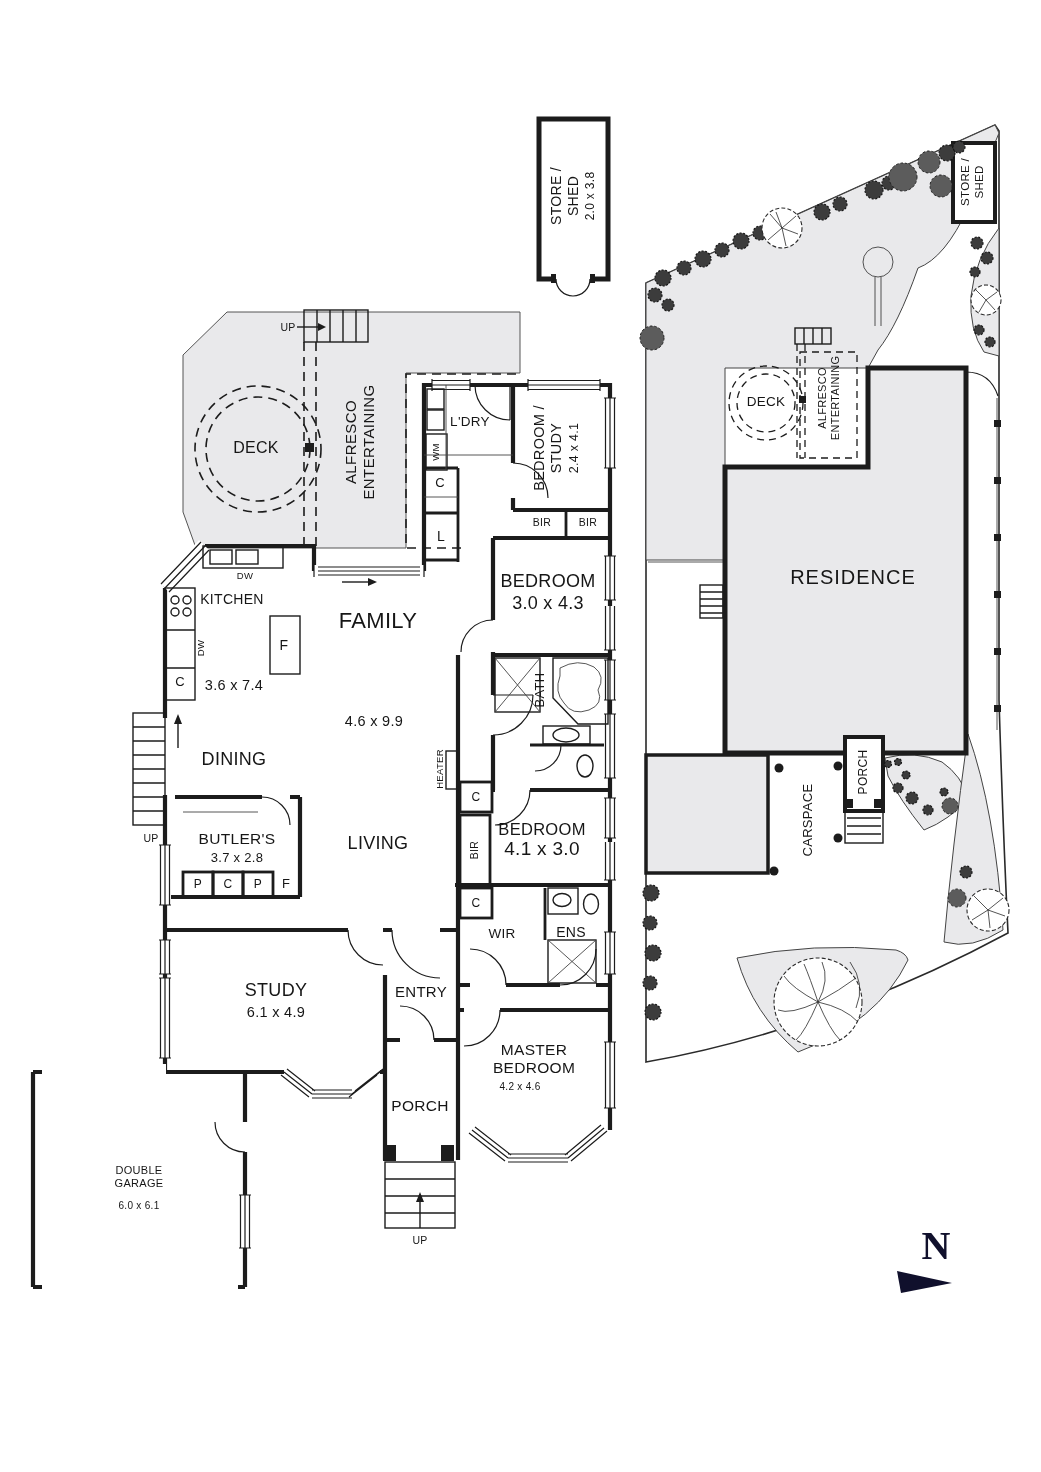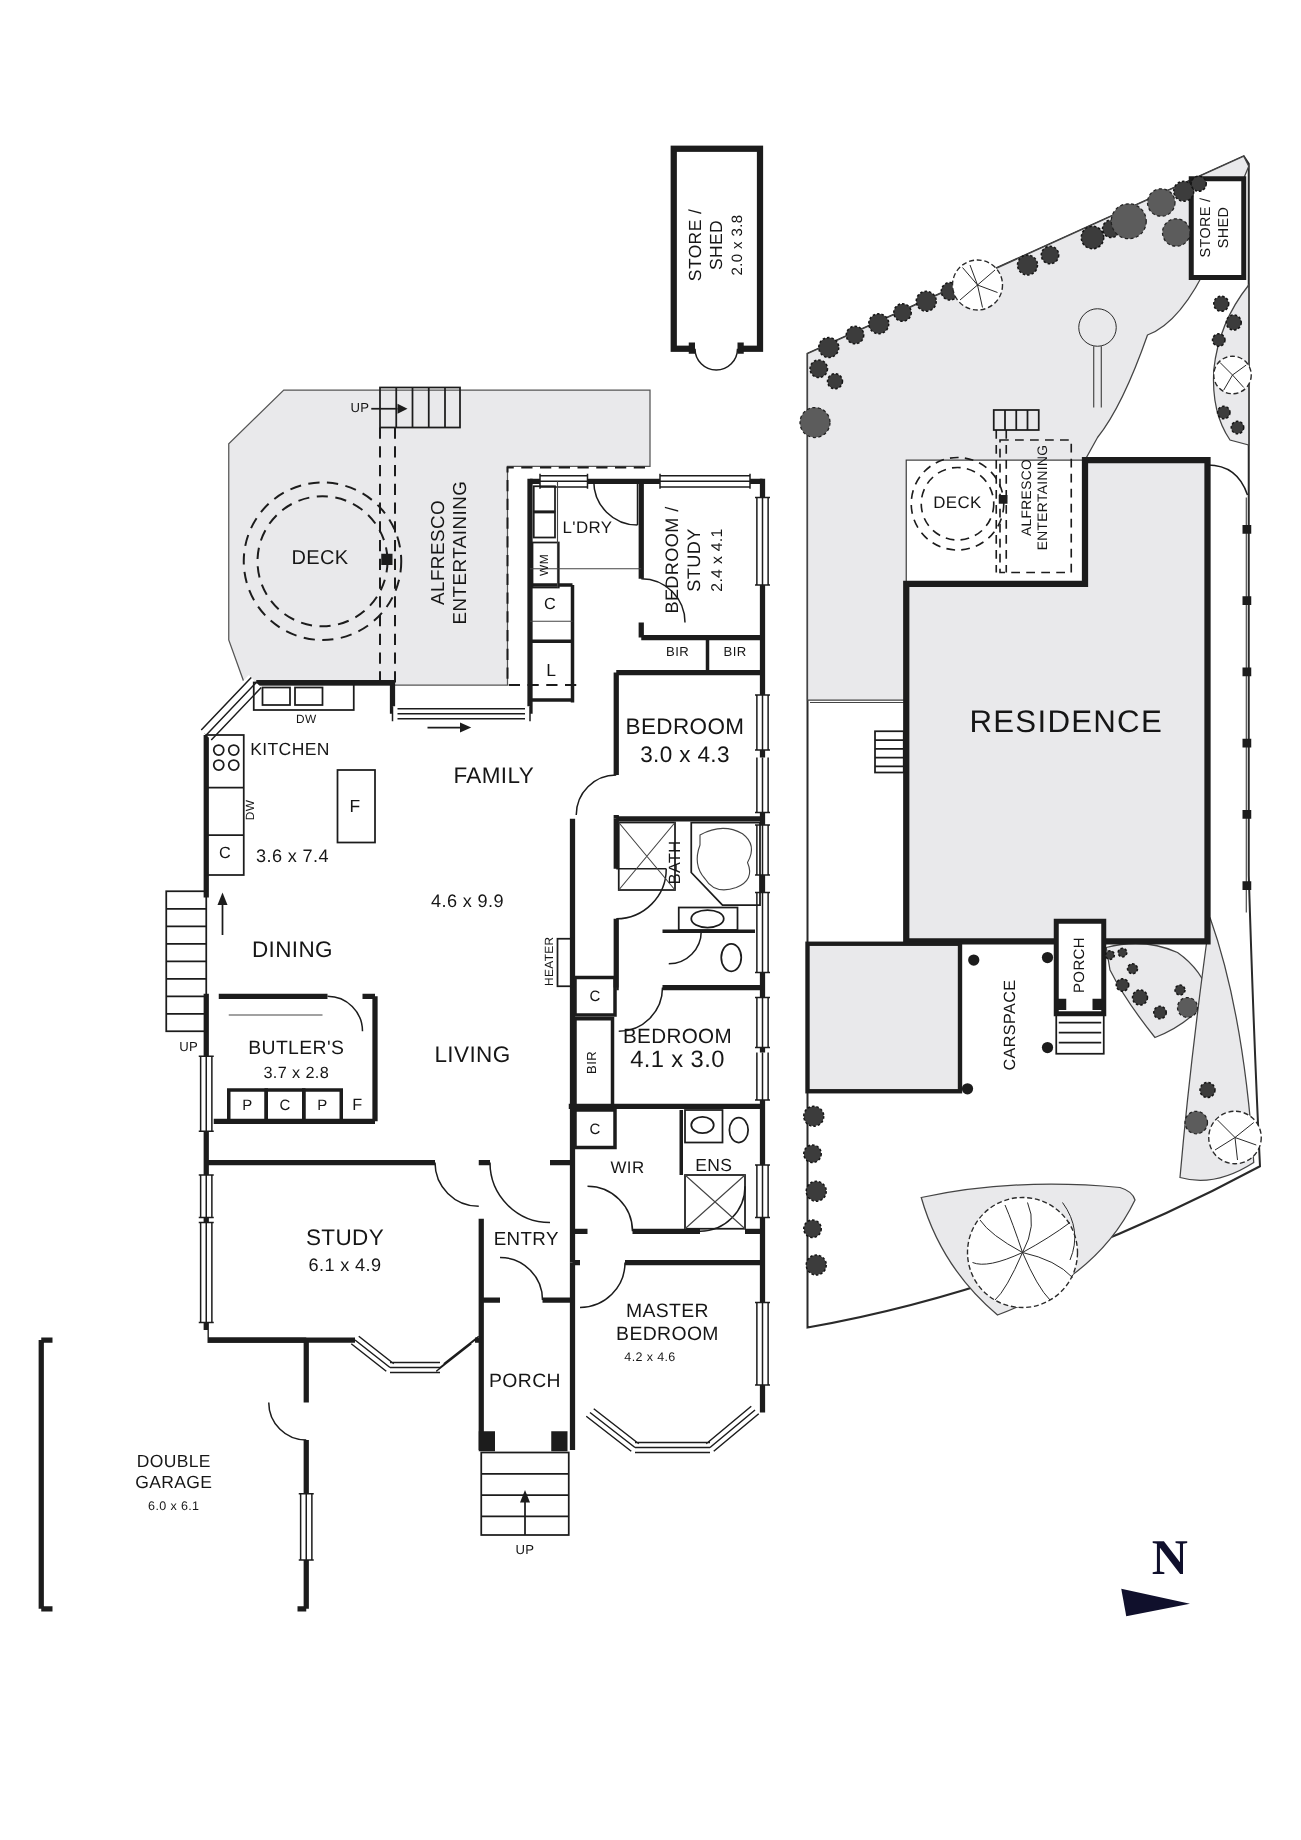--- a/index.html
+++ b/index.html
@@ -315,21 +315,21 @@
 <div class="lbl" style="left:548px;top:582px;font-size:18px">BEDROOM</div>
 <div class="lbl" style="left:548px;top:604px;font-size:18px">3.0 x 4.3</div>
 <div class="lbl" style="left:232px;top:599px;font-size:14px">KITCHEN</div>
 <div class="lbl" style="left:245px;top:576px;font-size:9.5px">DW</div>
 <div class="lbl vrot" style="left:201px;top:648px">
   <div style="font-size:9.5px">DW</div>
 </div>
 <div class="lbl" style="left:180px;top:682px;font-size:13px">C</div>
 <div class="lbl" style="left:234px;top:686px;font-size:14.5px">3.6 x 7.4</div>
 <div class="lbl" style="left:284px;top:645px;font-size:14px">F</div>
-<div class="lbl" style="left:395px;top:621px;font-size:18px">FAMILY</div>
+<div class="lbl" style="left:378px;top:621px;font-size:22px">FAMILY</div>
 <div class="lbl" style="left:374px;top:722px;font-size:14.5px">4.6 x 9.9</div>
 <div class="lbl" style="left:234px;top:760px;font-size:18px">DINING</div>
 <div class="lbl" style="left:151px;top:838px;font-size:10.5px">UP</div>
 <div class="lbl" style="left:237px;top:839px;font-size:15.5px">BUTLER'S</div>
 <div class="lbl" style="left:237px;top:858px;font-size:13px">3.7 x 2.8</div>
 <div class="lbl" style="left:198px;top:884px;font-size:12px">P</div>
 <div class="lbl" style="left:228px;top:884px;font-size:12px">C</div>
 <div class="lbl" style="left:258px;top:884px;font-size:12px">P</div>
 <div class="lbl" style="left:286px;top:884px;font-size:13px">F</div>
 <div class="lbl" style="left:378px;top:844px;font-size:18px">LIVING</div>
@@ -349,34 +349,34 @@
 <div class="lbl" style="left:502px;top:934px;font-size:13.5px">WIR</div>
 <div class="lbl" style="left:571px;top:932px;font-size:14px">ENS</div>
 <div class="lbl" style="left:276px;top:991px;font-size:18px">STUDY</div>
 <div class="lbl" style="left:276px;top:1013px;font-size:14.5px">6.1 x 4.9</div>
 <div class="lbl" style="left:421px;top:992px;font-size:15px">ENTRY</div>
 <div class="lbl" style="left:420px;top:1106px;font-size:15.5px">PORCH</div>
 <div class="lbl" style="left:534px;top:1059px;font-size:15.5px">MASTER
 BEDROOM</div>
 <div class="lbl" style="left:520px;top:1087px;font-size:10px">4.2 x 4.6</div>
 <div class="lbl" style="left:420px;top:1240px;font-size:10.5px">UP</div>
-<div class="lbl" style="left:139px;top:1177px;font-size:14px">DOUBLE
+<div class="lbl" style="left:139px;top:1177px;font-size:11px">DOUBLE
 GARAGE</div>
 <div class="lbl" style="left:139px;top:1206px;font-size:10px">6.0 x 6.1</div>
 
 <div class="lbl vrot" style="left:973px;top:182px">
   <div style="font-size:11.5px">STORE /
 SHED</div>
 </div>
 <div class="lbl" style="left:766px;top:402px;font-size:13.5px">DECK</div>
 <div class="lbl vrot" style="left:829px;top:398px">
   <div style="font-size:11px">ALFRESCO
 ENTERTAINING</div>
 </div>
-<div class="lbl" style="left:853px;top:578px;font-size:25px;letter-spacing:1px">RESIDENCE</div>
+<div class="lbl" style="left:853px;top:578px;font-size:20px;letter-spacing:1px">RESIDENCE</div>
 <div class="lbl vrot" style="left:863px;top:772px">
   <div style="font-size:12px">PORCH</div>
 </div>
 <div class="lbl vrot" style="left:808px;top:820px">
   <div style="font-size:13px">CARSPACE</div>
 </div>
 <div class="lbl north" style="left:936px;top:1246px;font-size:40px">N</div>
 
 </div>
 

